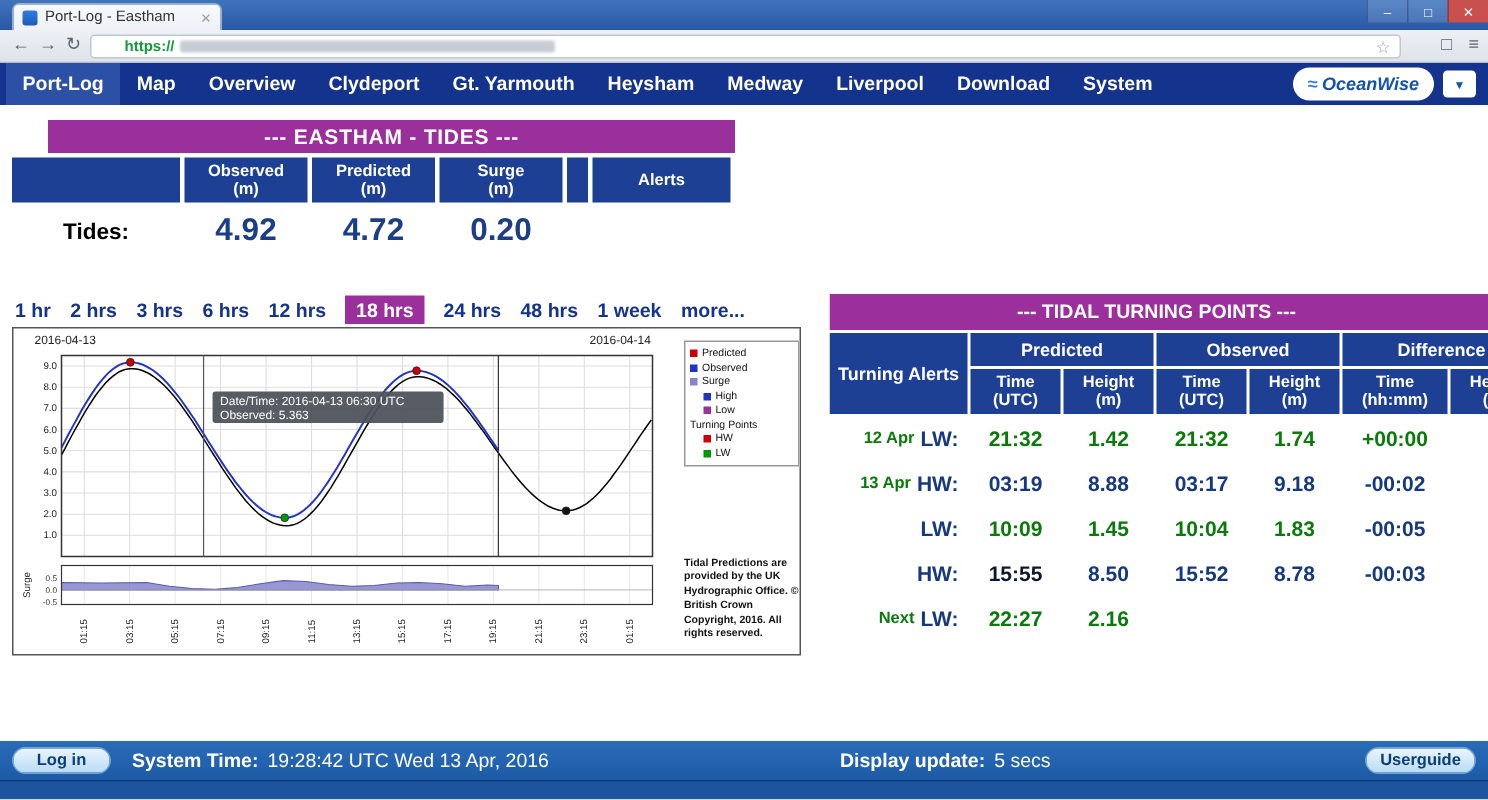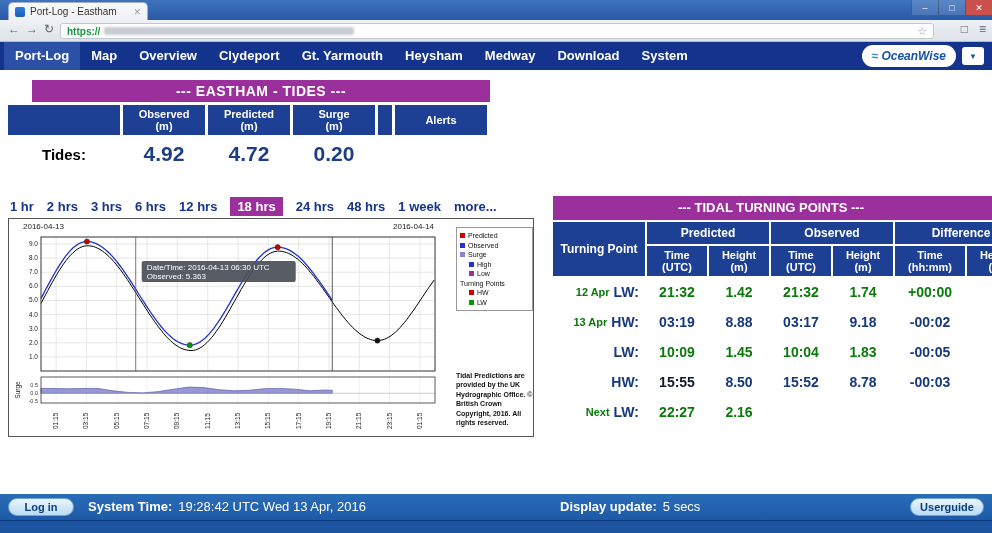--- a/index.html
+++ b/index.html
@@ -19,21 +19,21 @@
   .win-btns { position:absolute; right:0; top:0; display:flex; height:15px; }
   .win-btn { width:27px; height:15px; display:flex; align-items:center; justify-content:center;
     color:#fff; font-size:9px; background:rgba(255,255,255,.14); border-left:1px solid rgba(0,0,20,.25); }
   .win-btn.close { background:#c9504c; }
 
   .toolbar { position:absolute; left:0; top:20px; width:992px; height:22px;
     background:linear-gradient(#eef1f5,#dde3ea); border-bottom:1px solid #b6bdc7; }
   .tb-glyph { position:absolute; top:2px; font-size:12px; color:#5a6572; }
   .omnibox { position:absolute; left:60px; top:3px; width:874px; height:16px; background:#fff;
     border:1px solid #c2c8d0; border-radius:3px; display:flex; align-items:center; padding:0 6px; }
-  .scheme { color:#169a3d; font-size:10px; font-weight:bold; }
+  .scheme { color:#169a3d; font-size:10px; font-weight:bold;margin-left:16px; }
   .url-blur { height:8px; width:250px; background:#c7ccd4; border-radius:2px; margin-left:4px; filter:blur(1px); }
   .omni-star { margin-left:auto; color:#9aa0a8; font-size:11px; }
 
   
   .navbar { position:absolute; left:0; top:42px; width:992px; height:28px; background:#14338c; }
   .nav-items { display:flex; height:28px; padding-left:4px; }
   .nav-item { color:#fff; font-weight:bold; font-size:13px; padding:0 11px; line-height:28px; white-space:nowrap; cursor:pointer; }
   .nav-item.active { background:#2c50a6; }
   .brand { position:absolute; right:36px; top:3px; height:22px; background:#fff; border-radius:11px;
     display:flex; align-items:center; padding:0 10px; color:#1553a8; font-style:italic; font-weight:bold; font-size:12px; }
@@ -124,20 +124,21 @@
 
 <div class="navbar">
   <div class="nav-items" id="nav-items">
       <div class="nav-item active">Port-Log</div>
       <div class="nav-item">Map</div>
       <div class="nav-item">Overview</div>
       <div class="nav-item">Clydeport</div>
       <div class="nav-item">Gt. Yarmouth</div>
       <div class="nav-item">Heysham</div>
       <div class="nav-item">Medway</div>
+      <div class="nav-item">Liverpool</div>
       <div class="nav-item">Download</div>
       <div class="nav-item">System</div>
     </div>
   <div class="brand">
     <span class="brand-wave">≈</span>
     <span>OceanWise</span>
   </div>
   <div class="brand-dd">▼</div>
 </div>
 
@@ -299,21 +300,21 @@
         <span class="legend-sw" style="background: rgb(0, 153, 0);"></span>
         <span>LW</span>
       </div>
     </div>
   <div class="credit">Tidal Predictions are provided by the UK Hydrographic Office. © British Crown Copyright, 2016. All rights reserved.</div>
 </div>
 
 <div class="tp-wrap">
   <div class="tp-title">--- TIDAL TURNING POINTS ---</div>
   <div class="tp-grid" id="tp-grid">
-    <div class="tp-head tp-corner" style="font-size:12px;line-height:13px;text-align:center;">Turning Point</div>
+    <div class="tp-head tp-corner" style="font-size:12px;line-height:13px;text-align:center;">Turning Alerts</div>
     <div class="tp-head" style="grid-column:2/4">Predicted</div>
     <div class="tp-head" style="grid-column:4/6">Observed</div>
     <div class="tp-head" style="grid-column:6/8">Difference</div>
     <div class="tp-head tp-sub">
         <span>Time</span>
         <span>(UTC)</span>
       </div>
     <div class="tp-head tp-sub">
         <span>Height</span>
         <span>(m)</span>

